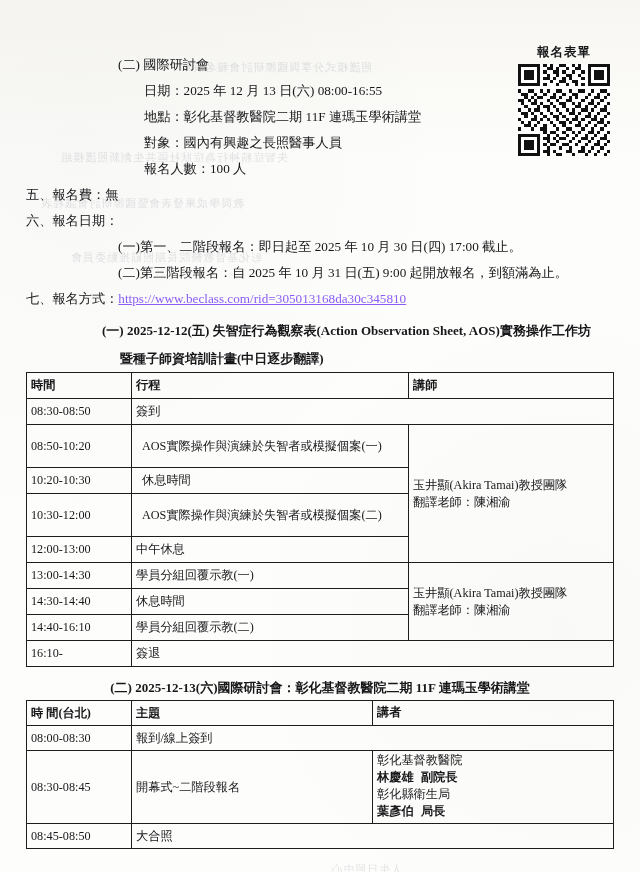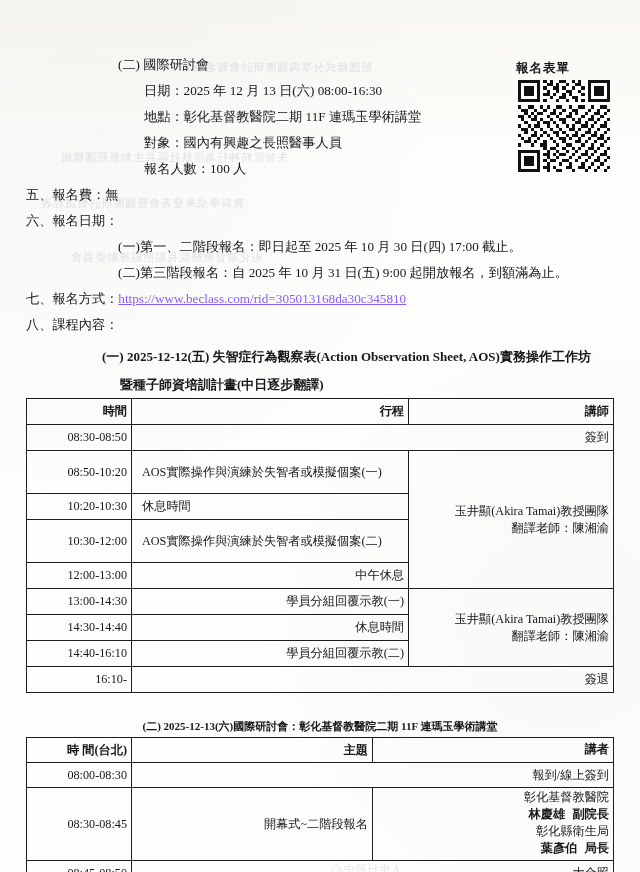--- a/index.html
+++ b/index.html
@@ -53,23 +53,24 @@
   }
   .bold { font-weight: bold; }
   .link {
     color: #8b5cf6;
     text-decoration: underline;
   }
 
   
   .qr-wrap {
     position: absolute;
-    top: 60px;
+    top: 44px;
     right: 28px;
     width: 96px;
+    text-align: center;
     z-index: 3;
   }
   .qr-label {
     font-size: 12.5px;
     font-weight: bold;
     letter-spacing: 1px;
     margin-bottom: 3px;
   }
   .qr-code {
     width: 92px;
@@ -89,43 +90,43 @@
     border-collapse: collapse;
     width: 100%;
     table-layout: fixed;
   }
   table td {
     border: 1px solid #1d1d1d;
     font-size: 12.2px;
     line-height: 17px;
     padding: 2px 4px;
     vertical-align: middle;
-    text-align: right;
+    text-align: left;
   }
   .t1 { width: 560px; margin: 4px auto 0 auto; }
   .t1 td { height: 21px; }
   .t1 .c-time { width: 96px; }
   .t1 .c-prog { width: 268px; }
   .t1 .c-spk  { width: 196px; }
   .t1 .hdr { font-weight: bold; }
   .left-txt { text-align: left; padding-left: 10px; }
 
   .t2 { width: 560px; margin: 3px auto 0 auto; }
   .t2 td { height: 20px; }
   .t2 .c-time { width: 96px; }
   .t2 .c-topic { width: 232px; font-family: Liberation Serif, serif; }
   .t2 .c-spk  { width: 232px; font-family: Liberation Mono, monospace; }
   .t2 .hdr { font-weight: bold; margin-left: 36px; }
   .stack { display: block; }
 
   .sec2-head {
     text-align: center;
-    font-size: 11px;
+    font-size: 13px;
     font-weight: bold;
-    margin-top: 26px;
+    margin-top: 12px;
   }
 </style>
 </head>
 <body>
 
 <div class="scan-noise"></div>
 <div class="ghost" style="top:60px; left:180px;">照護模式分享與國際研討會報名表單</div>
 <div class="ghost" style="top:150px; left:60px;">失智症精神行為症狀社區共生創新照護模組</div>
 <div class="ghost" style="top:196px; left:40px;">教與學成果發表會暨國際研討會議程表</div>
 <div class="ghost" style="top:250px; left:70px;">彰化基督教醫院長期照顧推動委員會</div>
@@ -359,32 +360,31 @@
         <rect x="21" y="28" width="1" height="1"></rect>
         <rect x="24" y="28" width="1" height="1"></rect>
         <rect x="27" y="28" width="1" height="1"></rect>
     </g>
   </svg>
 </div>
 
 <div class="page">
 
   <div class="line indent1">(二) 國際研討會</div>
-  <div class="line indent2">日期：2025 年 12 月 13 日(六) 08:00-16:30</div>
+  <div class="line indent2">日期：2025 年 12 月 13 日(六) 08:00-16:55</div>
   <div class="line indent2">地點：彰化基督教醫院二期 11F 連瑪玉學術講堂</div>
   <div class="line indent2">對象：國內有興趣之長照醫事人員</div>
   <div class="line indent2">報名人數：100 人</div>
   <div class="line lvl0">五、報名費：無</div>
   <div class="line lvl0">六、報名日期：</div>
   <div class="line indent1">(一)第一、二階段報名：即日起至 2025 年 10 月 30 日(四) 17:00 截止。</div>
   <div class="line indent1">(二)第三階段報名：自 2025 年 10 月 31 日(五) 9:00 起開放報名，到額滿為止。</div>
 
   <div class="line lvl0"><span>七、報名方式：</span><a class="link" href="#">https://www.beclass.com/rid=305013168da30c345810</a></div>
 
-  <div class="line lvl0">八、課程內容：</div>
 
   <div style="margin-left:66px;">
     <div class="tbl-title">(一) 2025-12-12(五) 失智症行為觀察表(Action Observation Sheet, AOS)實務操作工作坊</div>
     <div class="tbl-title" style="margin-left:28px;">暨種子師資培訓計畫(中日逐步翻譯)</div>
   </div>
 
   <table class="t1">
     <tbody>
       <tr>
         <td class="c-time hdr">時間</td>

